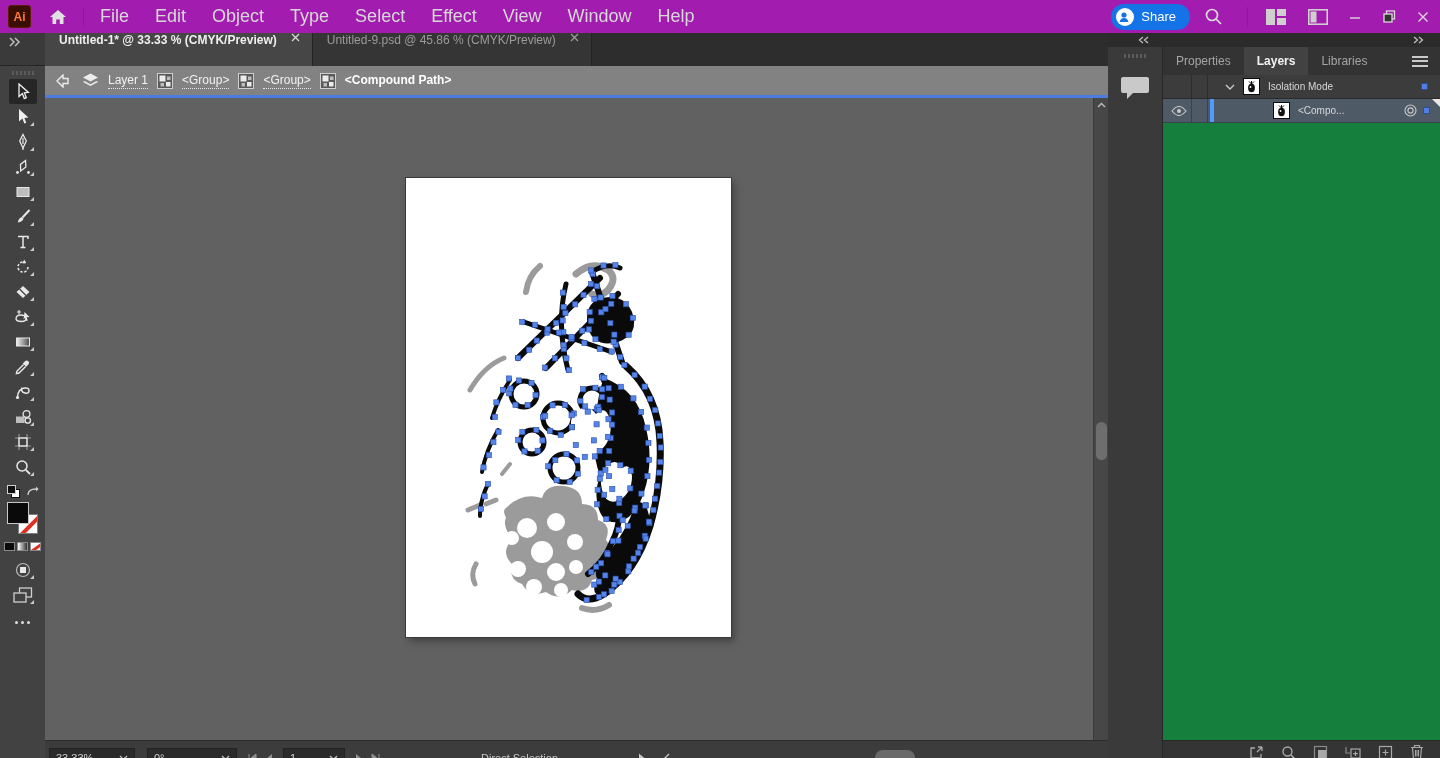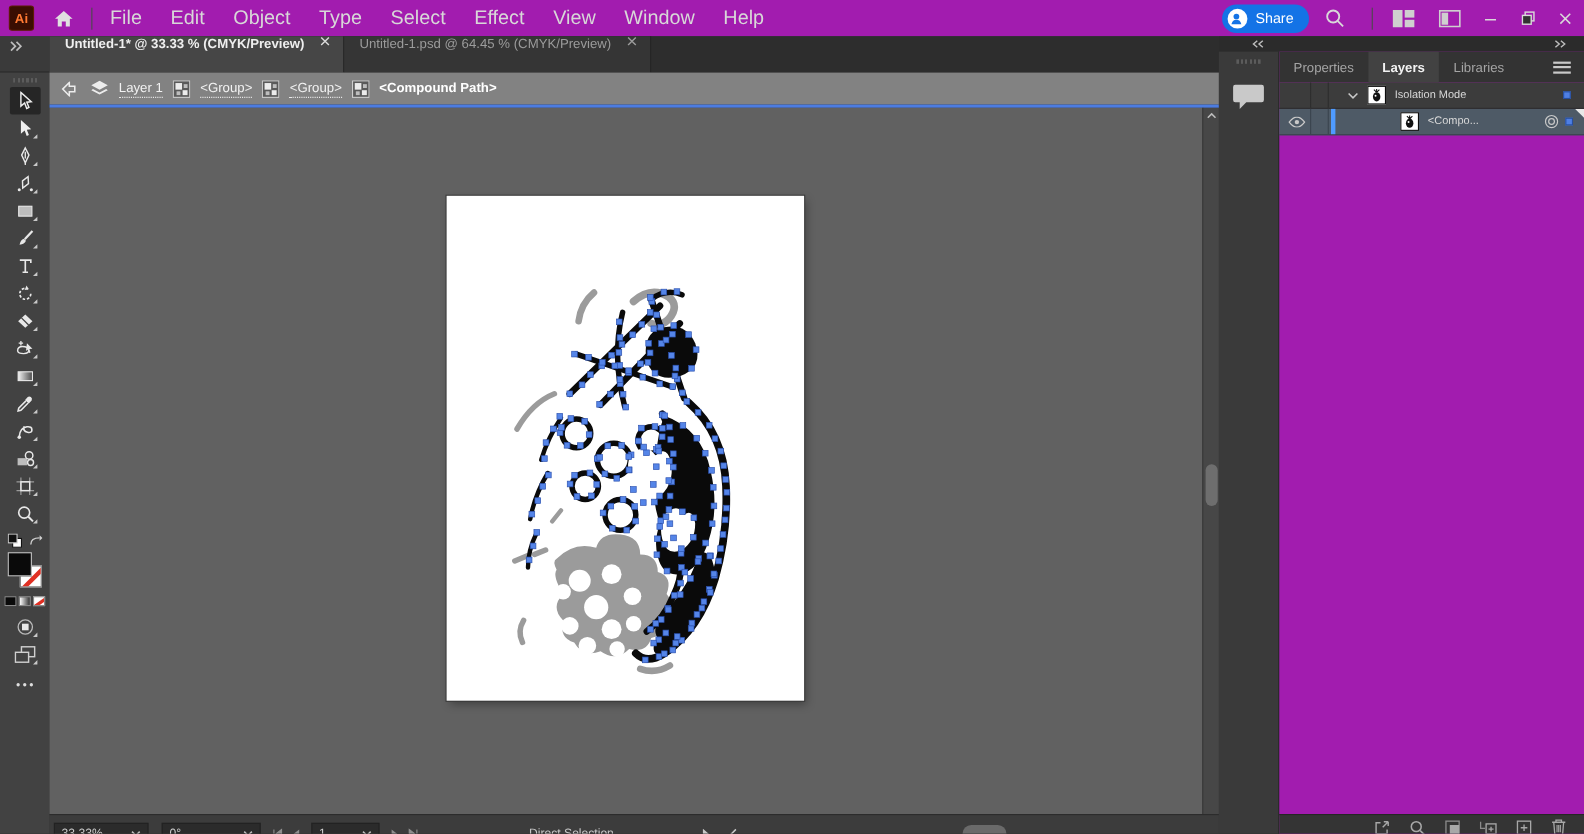--- a/index.html
+++ b/index.html
@@ -67,21 +67,21 @@
   .field { height:20px; background:#2b2b2b; border:1px solid #222; display:flex; align-items:center; justify-content:space-between; padding:0 6px; line-height:20px; }
   .navarrows { display:flex; align-items:center; gap:8px; margin:0 10px; color:#8f8f8f; }
   .hthumb { position:absolute; left:830px; top:4px; width:40px; height:16px; border-radius:8px; background:#6a6a6a; }
 
   
   .dock { flex:1; display:flex; flex-direction:column; background:#323232; min-width:0; }
   .dockbar { height:14px; background:#2b2b2b; display:flex; align-items:center; justify-content:space-between; padding:0 16px 0 30px; flex:0 0 auto; }
   .dockbody { flex:1; display:flex; min-height:0; }
   .strip { width:55px; background:#3a3a3a; border-right:1px solid #282828; display:flex; flex-direction:column; align-items:center; padding-top:4px; }
   .bubble { margin-top:10px; width:34px; height:30px; display:flex; align-items:center; justify-content:center; }
-  .panel { flex:1; display:flex; flex-direction:column; background:#a21caf; min-height:0; }
+  .panel { flex:1; display:flex; flex-direction:column; background:#15803d; min-height:0; }
   .ptabs { height:28px; display:flex; align-items:stretch; background:#333; font-size:12px; flex:0 0 auto; }
   .ptab { display:flex; align-items:center; padding:0 13px; color:#a5a5a5; }
   .ptab.active { background:#424242; color:#f2f2f2; font-weight:bold; }
   .pmenu { margin-left:auto; align-self:center; margin-right:12px; width:16px; }
   .pmenu i { display:block; height:2px; background:#c9c9c9; margin:2.5px 0; }
   .pbody { flex:1; min-height:0; position:relative; }
   .lrow { height:24px; display:flex; align-items:center; font-size:10px; color:#d9d9d9; position:relative; }
   .lrow.iso { background:#3c3c3c; border-bottom:1px solid #2a2a2a;
     background-image:linear-gradient(#2c2c2c,#2c2c2c),linear-gradient(#2c2c2c,#2c2c2c);
     background-size:1px 100%,1px 100%; background-position:28px 0,44px 0; background-repeat:no-repeat; }
@@ -325,21 +325,21 @@
 
     <div class="centercol">
       <div class="tabrow">
         <div class="doctab active">
           <span>Untitled-1* @ 33.33 % (CMYK/Preview)</span>
           <svg width="9" height="9" viewBox="0 0 9 9">
               <path d="M1 1 L8 8 M8 1 L1 8" stroke="#d9d9d9" stroke-width="1.3"></path>
             </svg>
         </div>
         <div class="doctab inactive">
-          <span>Untitled-1.psd @ 64.45 % (CMYK/Preview)</span>
+          <span>Untitled-9.psd @ 45.86 % (CMYK/Preview)</span>
           <svg width="9" height="9" viewBox="0 0 9 9">
               <path d="M1 1 L8 8 M8 1 L1 8" stroke="#9b9b9b" stroke-width="1.3"></path>
             </svg>
         </div>
       </div>
 
       <div class="breadcrumb">
         <svg width="18" height="14" viewBox="0 0 18 14">
             <path d="M8 1 L2 7 L8 13 V9.5 H13 V4.5 H8 Z" fill="none" stroke="#ececec" stroke-width="1.4"></path>
           </svg>

